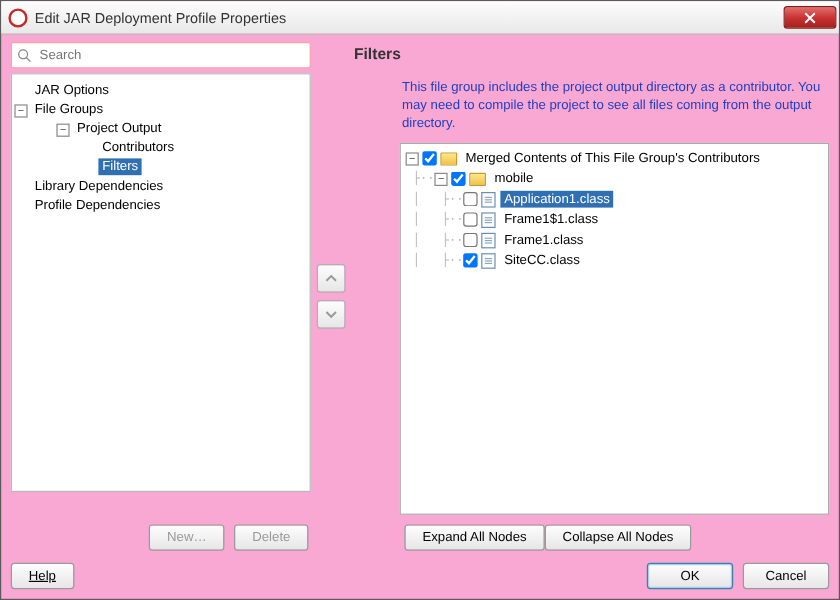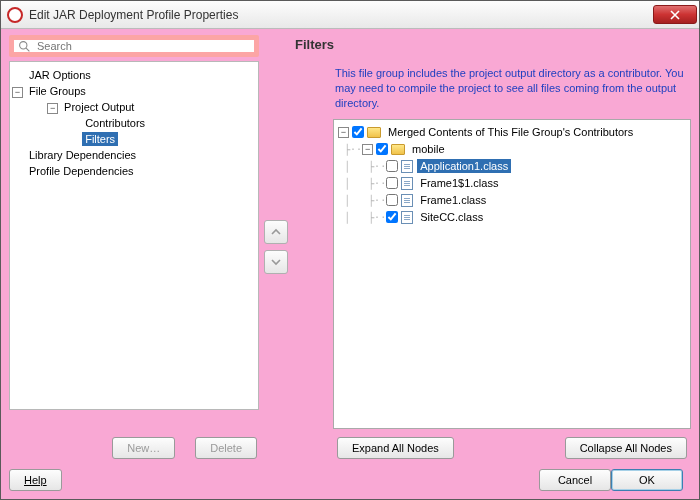--- a/index.html
+++ b/index.html
@@ -5,30 +5,30 @@
   * { box-sizing: border-box; font-family: "Segoe UI", Tahoma, sans-serif; font-size: 11px; }
   body { margin: 0; background: #fff; }
   .window { width: 700px; height: 500px; border: 1px solid #5a5a5a; display: flex; flex-direction: column; background: #f9a8d4; position: relative; }
   .titlebar { height: 28px; background: linear-gradient(#fdfdfd, #e8e8e8); border-bottom: 1px solid #bbb; display: flex; align-items: center; padding: 0 2px 0 6px; }
   .titlebar .app-icon { width: 16px; height: 16px; border-radius: 50%; border: 2px solid #c62828; background: #fff; margin-right: 6px; position: relative; }
   .titlebar .title { flex: 1; color: #333; font-size: 12px; }
   .close-btn { width: 44px; height: 19px; background: linear-gradient(#e07070, #c33, #a52020); border: 1px solid #8a1a1a; border-radius: 3px; display: flex; align-items: center; justify-content: center; color: #fff; font-weight: bold; cursor: pointer; }
   .body { flex: 1; display: flex; flex-direction: column; padding: 6px 8px 8px 8px; gap: 6px; }
   .top { flex: 1; display: flex; gap: 4px; min-height: 0; }
   .left-col { width: 250px; display: flex; flex-direction: column; gap: 4px; }
-  .search { display: flex; align-items: center; border: 5px solid #fca5a5; border-radius: 2px; background: #fff; height: 22px; padding: 0 4px; color: #888; }
+  .search { display: flex; align-items: center; border: 1px solid #fca5a5; border-radius: 2px; background: #fff; height: 22px; padding: 0 4px; color: #888; }
   .search svg { width: 13px; height: 13px; margin-right: 4px; }
   .search-input { border: none; outline: none; flex: 1; color: #555; background: transparent; }
   .tree-panel { flex: 1; border: 1px solid #b8b8b8; background: #fff; overflow: auto; padding: 4px 2px; }
   .tree-row { display: flex; align-items: flex-end; height: 16px; white-space: nowrap; cursor: default; }
   .tree-row .toggle { width: 11px; height: 11px; border: 1px solid #888; display: inline-flex; align-items: center; justify-content: center; font-size: 9px; line-height: 1; color: #444; margin-right: 3px; background: #fff; }
   .tree-row .dots { color: #999; letter-spacing: 1px; white-space: pre; font-family: monospace; font-size: 10px; }
   .tree-row .label { padding: 1px 3px; }
   .tree-row.selected .label { background: #2f6fb2; color: #fff; }
-  .left-buttons { display: flex; justify-content: flex-end; gap: 20px; padding: 2px 2px 0 2px; margin-top: 21px; }
+  .left-buttons { display: flex; justify-content: flex-end; gap: 8px; padding: 2px 2px 0 2px; margin-top: 21px; }
   .btn { height: 22px; padding: 0 14px; border: 1px solid #9a9a9a; background: linear-gradient(#fdfdfd, #e6e6e6); border-radius: 3px; cursor: pointer; display: inline-flex; align-items: center; justify-content: center; }
   .btn.disabled { color: #9a9a9a; cursor: default; }
   .btn.default { border: 1px solid #3c7fb1; box-shadow: 0 0 0 1px #a6d0e7 inset; }
   .mid-col { width: 26px; display: flex; flex-direction: column; justify-content: center; align-items: center; gap: 6px; }
   .arrow-btn { width: 24px; height: 24px; border: 1px solid #b0b0b0; background: linear-gradient(#fdfdfd, #e6e6e6); border-radius: 3px; display: flex; align-items: center; justify-content: center; color: #888; cursor: default; }
   .right-col { flex: 1; display: flex; flex-direction: column; min-width: 0; }
   .section-title { font-size: 13px; font-weight: bold; color: #333; padding: 2px 0 6px 2px; }
   .tabs { display: flex; border-bottom: 1px solid #a9a9a9; }
   .tab { padding: 3px 12px; border: 1px solid #a9a9a9; border-bottom: none; background: linear-gradient(#f7f7f7, #e4e4e4); position: relative; top: 1px; cursor: pointer; border-radius: 3px 3px 0 0; margin-right: 2px; }
   .tab.active { background: #fff; border-bottom: 1px solid #fff; }
@@ -37,21 +37,21 @@
   .file-tree { flex: 1; border: 1px solid #a9a9a9; background: #fff; overflow: auto; padding: 4px 4px; }
   .frow { display: flex; align-items: center; height: 17px; white-space: nowrap; }
   .frow .guides { color: #b8b8b8; white-space: pre; font-family: monospace; font-size: 10px; }
   .frow .toggle { width: 11px; height: 11px; border: 1px solid #888; display: inline-flex; align-items: center; justify-content: center; font-size: 9px; line-height: 1; color: #444; margin-right: 3px; background: #fff; }
   .frow input[type=checkbox] { width: 12px; height: 12px; margin: 0 3px 0 0; }
   .folder-icon { width: 14px; height: 11px; background: linear-gradient(#ffe788, #f0c24a); border: 1px solid #c99a2e; border-radius: 1px; margin-right: 4px; display: inline-block; }
   .file-icon { width: 12px; height: 13px; background: #fff; border: 1px solid #6a8fb5; margin-right: 4px; display: inline-block; position: relative; }
   .file-icon::before { content: ""; position: absolute; left: 2px; right: 2px; top: 3px; height: 1px; background: #8aa8c8; box-shadow: 0 2px 0 #8aa8c8, 0 4px 0 #8aa8c8; }
   .frow .flabel { padding: 1px 3px; }
   .frow.selected .flabel { background: #2f6fb2; color: #fff; }
-  .expand-row { display: flex; justify-content: space-between; padding: 8px 4px 0 4px; }
+  .expand-row { display: flex; padding: 8px 4px 0 4px; }
   .footer { display: flex; padding-top: 4px; }
   .footer .spacer { flex: 1; }
 </style>
 </head>
 <body>
 
 <div class="window">
 
   <div class="titlebar">
     <span class="app-icon"></span>
@@ -179,18 +179,18 @@
             <div class="btn">Collapse All Nodes</div>
           </div>
         </div>
       </div>
 
     </div>
 
     <div class="footer">
       <div class="btn" style="text-decoration:underline">Help</div>
       <div class="spacer"></div>
+      <div class="btn default" style="min-width:72px;margin-right:8px">OK</div>
       <div class="btn" style="min-width:72px">Cancel</div>
-      <div class="btn default" style="min-width:72px;margin-right:8px">OK</div>
     </div>
   </div>
 
 </div>
 
 </body></html>

